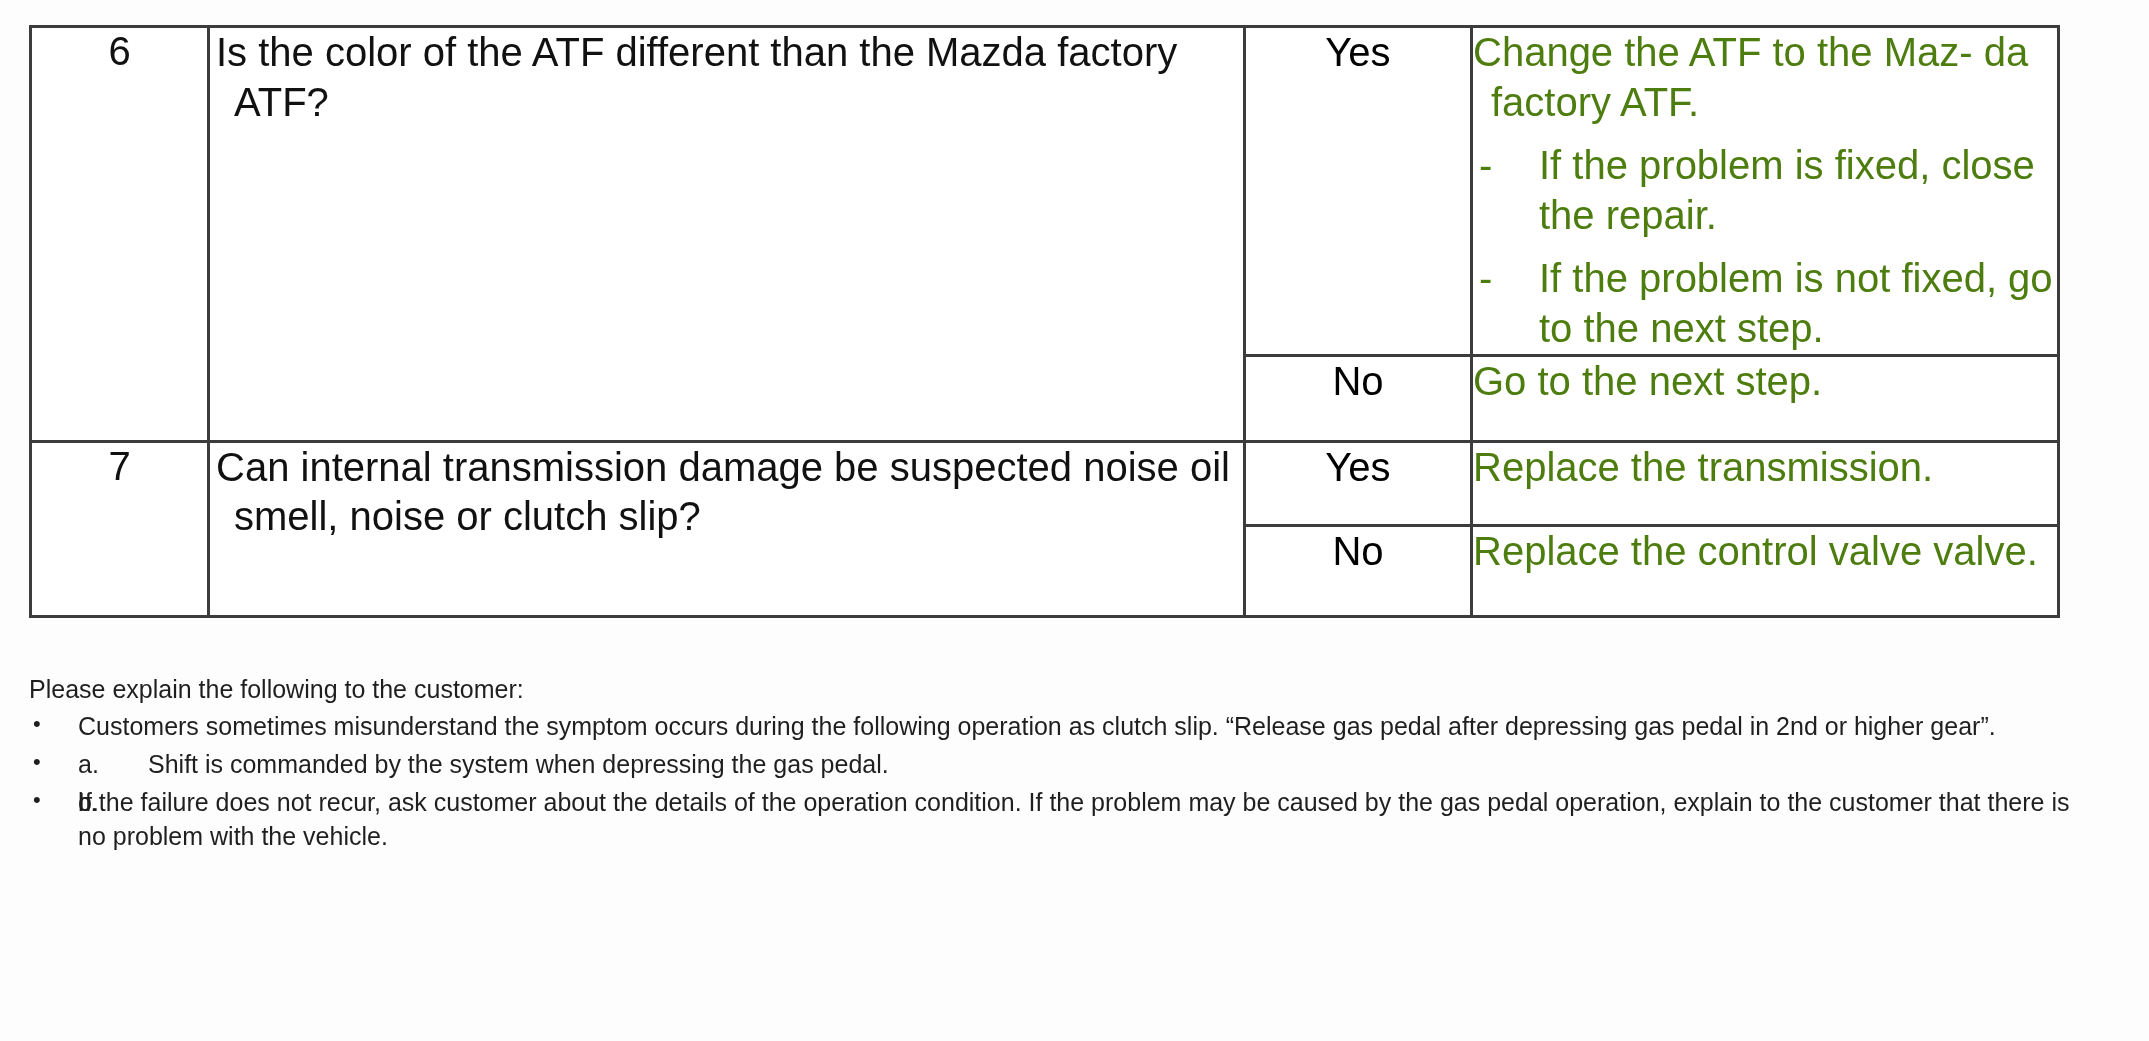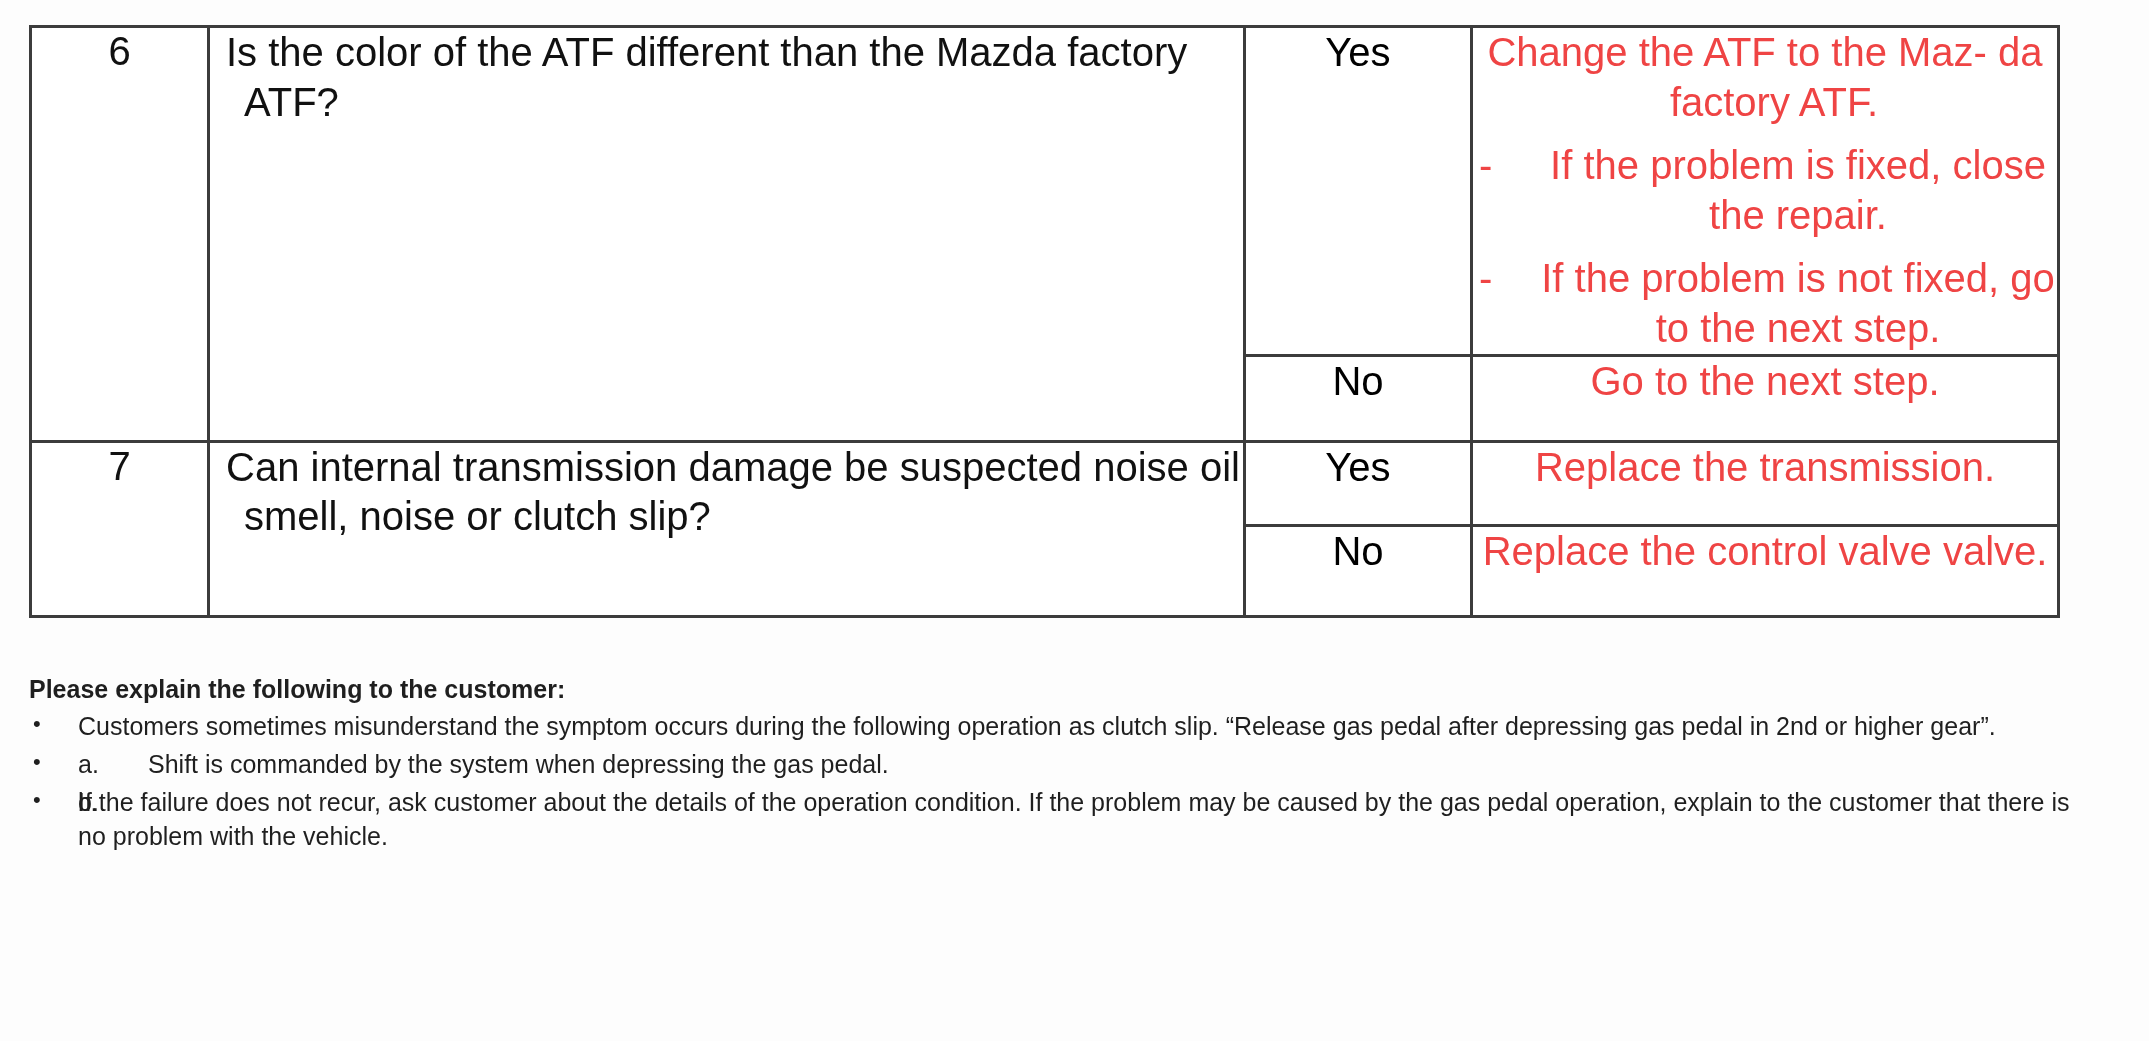--- a/index.html
+++ b/index.html
@@ -52,37 +52,36 @@
     padding-top: 20px;
     color: #111;
   }
   .cell-q {
     font-size: 40px;
     line-height: 1.24;
     padding: 19px 10px 10px 18px;
     color: #111;
   }
   .cell-q .hang {
-    padding-left: 34px;
+    padding-left: 24px;
     text-indent: -18px;
   }
   .cell-ans {
     text-align: center;
     font-size: 40px;
     line-height: 1.2;
     padding-top: 19px;
     vertical-align: top;
     color: #000000;
   }
   .cell-act {
     font-size: 40px;
     line-height: 1.24;
     padding: 19px 10px 14px 17px;
-    color: #ef4444;
-    text-align: center;
+    color: #4d7c0f;
   }
   .cell-act .lead {
     padding-left: 18px;
     text-indent: -18px;
   }
   .dash-list {
     margin: 0;
     padding: 0;
     list-style: none;
   }
@@ -108,21 +107,20 @@
     position: absolute;
     left: 29px;
     top: 672px;
     width: 2060px;
     font-size: 25px;
     line-height: 1.36;
     color: #1f1f1f;
   }
   .notes .intro {
     margin: 0 0 3px 0;
-    font-weight: bold;
   }
   .bullet-list {
     margin: 0;
     padding: 0;
     list-style: none;
   }
   .bullet-list > li {
     position: relative;
     padding-left: 49px;
     margin-top: 3px;

